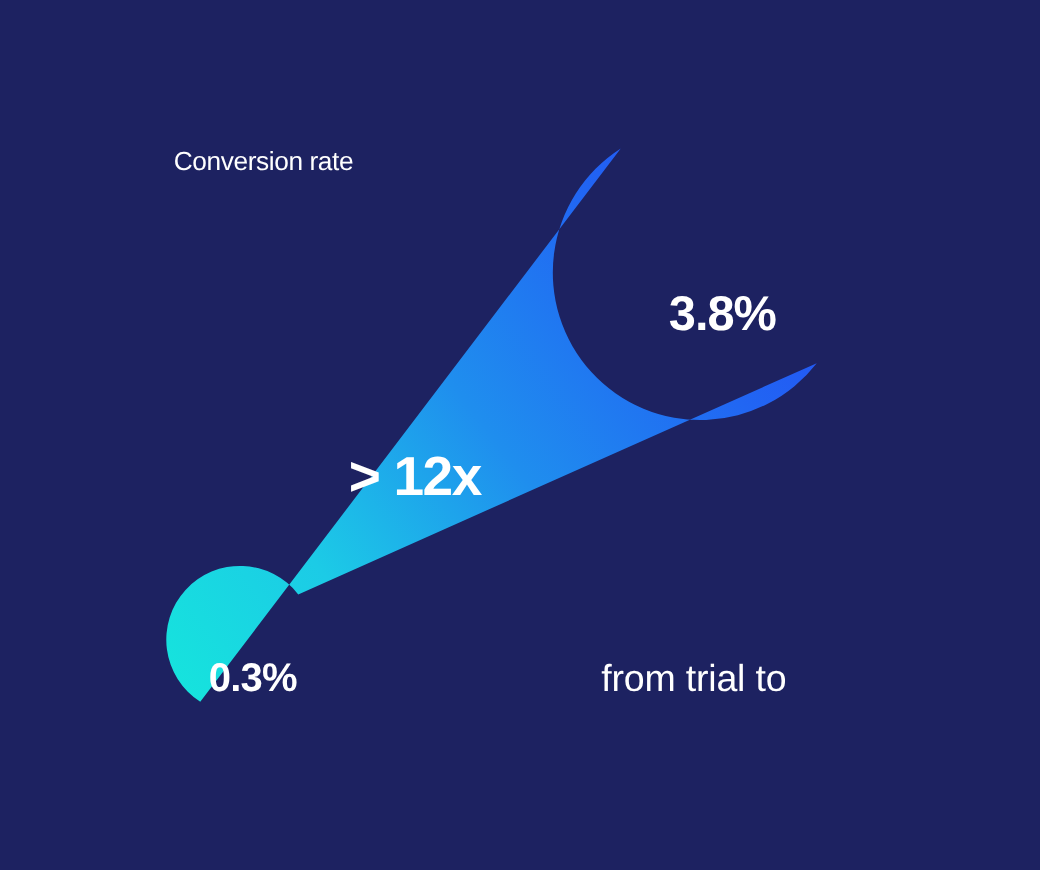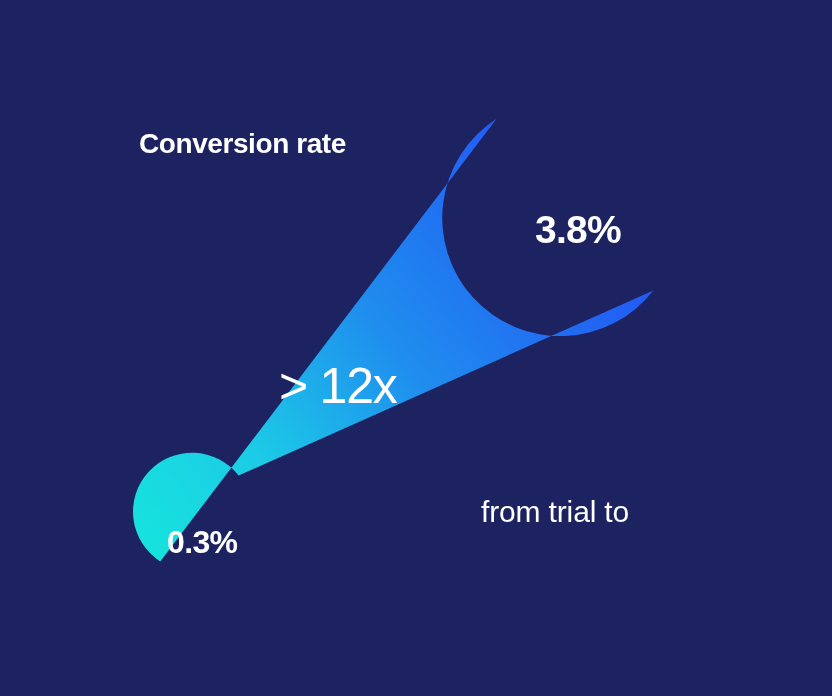--- a/index.html
+++ b/index.html
@@ -28,49 +28,48 @@
   }
   .lbl {
     position: absolute;
     color: #ffffff;
     white-space: nowrap;
     letter-spacing: -0.01em;
   }
   #chart-title {
     left: 139px;
     top: 118px;
-    font-size: 28px;
-    font-weight: bold;
+    font-size: 21px;
+    font-weight: normal;
     letter-spacing: -0.015em;
-    margin-top: 10px;
   }
   #value-end {
     left: 535px;
-    top: 208px;
+    top: 230px;
     font-size: 39px;
     font-weight: bold;
     letter-spacing: -0.02em;
   }
   #multiplier {
     left: 279px;
     top: 357px;
-    font-size: 50px;
-    font-weight: normal;
+    font-size: 44px;
+    font-weight: bold;
     letter-spacing: -0.025em;
   }
   #value-start {
     left: 167px;
     top: 524px;
     font-size: 32px;
     font-weight: bold;
     letter-spacing: -0.02em;
   }
   #caption {
     left: 481px;
-    top: 494px;
+    top: 526px;
     font-size: 30px;
     font-weight: normal;
     line-height: 35px;
     letter-spacing: -0.005em;
   }
   .caption-line { display: block; }
 </style>
 </head>
 <body>
 

